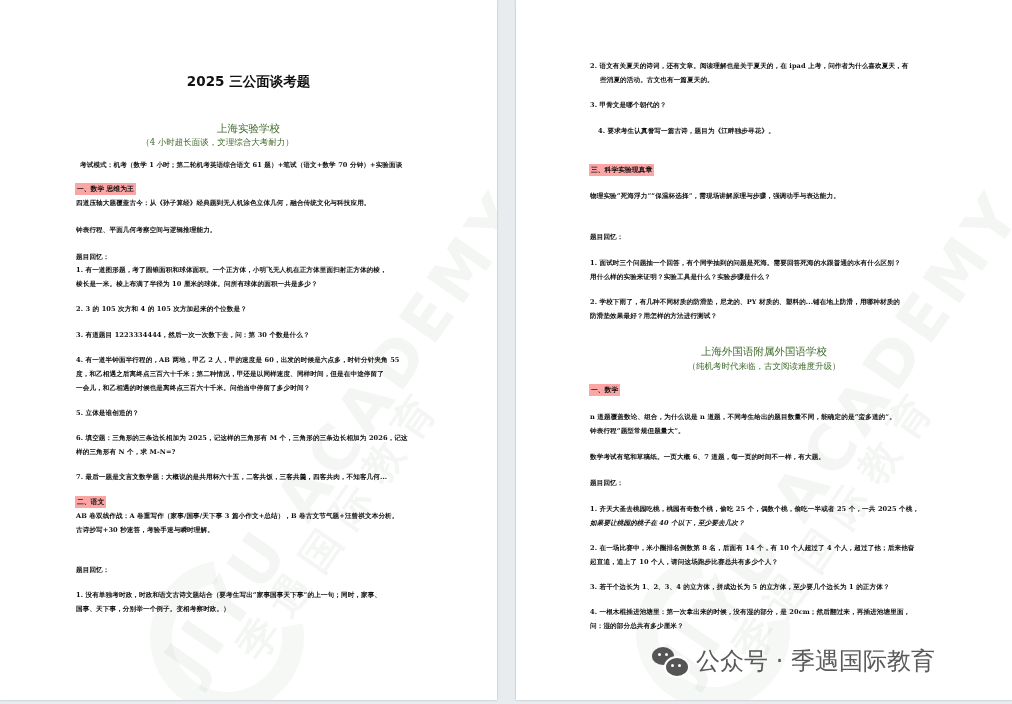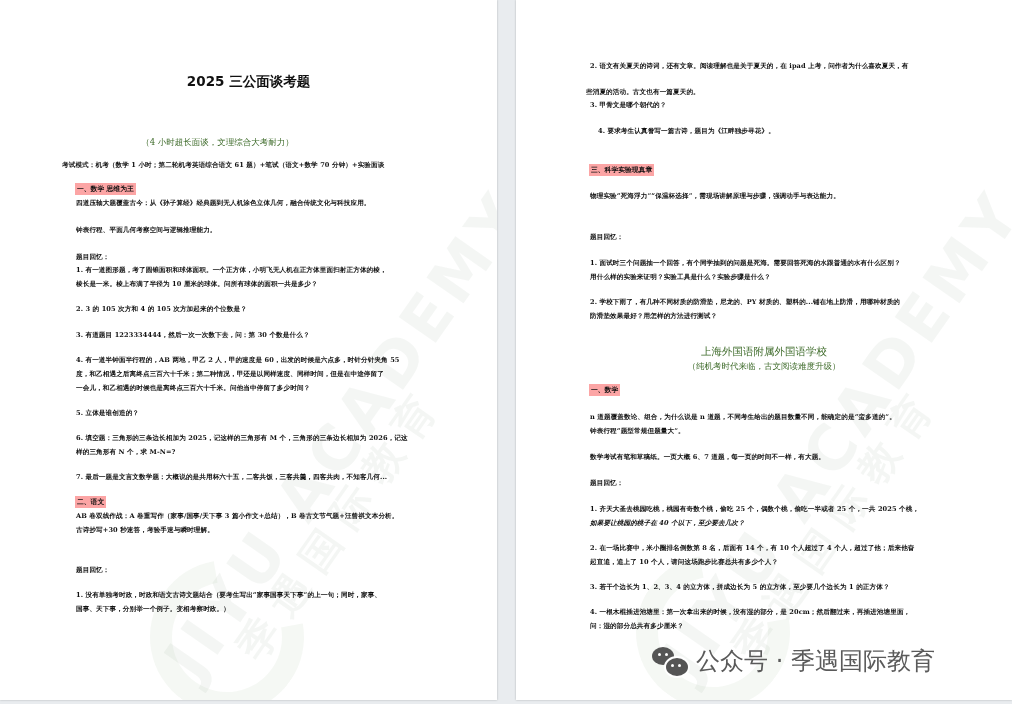--- a/index.html
+++ b/index.html
@@ -72,23 +72,24 @@
 </head>
 <body>
 
 <div class="page page-left">
   <div class="watermark" style="left:150px; top:650px;">JIYU ACADEMY</div>
   <div class="watermark-cn" style="left:225px; top:640px;">季遇国际教育</div>
   <div class="wm-logo" style="left:150px; top:560px;"></div>
 
   <div class="doc-title">2025 三公面谈考题</div>
 
+  <div class="school-name" style="left:0; width:497px; top:122px;">上海实验学校</div>
   <div class="school-sub" style="left:0; width:435px; top:137px;">（4 小时超长面谈，文理综合大考耐力）</div>
 
-  <div class="line" style="left:62px; top:161px;">考试模式：机考（数学 1 小时；第二轮机考英语综合语文 61 题）+笔试（语文+数学 70 分钟）+实验面谈</div>
+  <div class="line" style="left:80px; top:161px;">考试模式：机考（数学 1 小时；第二轮机考英语综合语文 61 题）+笔试（语文+数学 70 分钟）+实验面谈</div>
 
   <div class="hl" style="left:75px; top:183px;">一、数学 思维为王</div>
   <div class="line" style="left:76px; top:199px;">四道压轴大题覆盖古今：从《孙子算经》经典题到无人机涂色立体几何，融合传统文化与科技应用。</div>
   <div class="line" style="left:76px; top:226px;">钟表行程、平面几何考察空间与逻辑推理能力。</div>
   <div class="line" style="left:76px; top:253px;">题目回忆：</div>
   <div class="line" style="left:76px; top:266px;">1. 有一道图形题，考了圆锥面积和球体面积。一个正方体，小明飞无人机在正方体里面扫射正方体的棱，</div>
   <div class="line" style="left:76px; top:280px;">棱长是一米。棱上布满了半径为 10 厘米的球体。问所有球体的面积一共是多少？</div>
   <div class="line" style="left:76px; top:305px;">2. 3 的 105 次方和 4 的 105 次方加起来的个位数是？</div>
   <div class="line" style="left:76px; top:331px;">3. 有道题目 1223334444，然后一次一次数下去，问：第 30 个数是什么？</div>
   <div class="line" style="left:76px; top:356px;">4. 有一道半钟面半行程的，AB 两地，甲乙 2 人，甲的速度是 60，出发的时候是六点多，时针分针夹角 55</div>
@@ -106,21 +107,21 @@
   <div class="line" style="left:76px; top:591px;">1. 没有单独考时政，时政和语文古诗文题结合（要考生写出“家事国事天下事”的上一句；同时，家事、</div>
   <div class="line" style="left:76px; top:605px;">国事、天下事，分别举一个例子。变相考察时政。）</div>
 </div>
 
 <div class="page page-right">
   <div class="watermark" style="left:130px; top:650px;">JIYU ACADEMY</div>
   <div class="watermark-cn" style="left:205px; top:640px;">季遇国际教育</div>
   <div class="wm-logo" style="left:120px; top:555px;"></div>
 
   <div class="line" style="left:74px; top:62px;">2. 语文有关夏天的诗词，还有文章。阅读理解也是关于夏天的，在 ipad 上考，问作者为什么喜欢夏天，有</div>
-  <div class="line" style="left:70px; top:76px;margin-top:12px;">些消夏的活动。古文也有一篇夏天的。</div>
+  <div class="line" style="left:84px; top:76px;">些消夏的活动。古文也有一篇夏天的。</div>
   <div class="line" style="left:74px; top:101px;">3. 甲骨文是哪个朝代的？</div>
   <div class="line" style="left:74px; top:127px;margin-left:8px;">4. 要求考生认真誊写一篇古诗，题目为《江畔独步寻花》。</div>
 
   <div class="hl" style="left:73px; top:164px;">三、科学实验现真章</div>
   <div class="line" style="left:74px; top:192px;">物理实验“死海浮力”“保温杯选择”，需现场讲解原理与步骤，强调动手与表达能力。</div>
   <div class="line" style="left:74px; top:233px;">题目回忆：</div>
   <div class="line" style="left:74px; top:259px;">1. 面试时三个问题抽一个回答，有个同学抽到的问题是死海。需要回答死海的水跟普通的水有什么区别？</div>
   <div class="line" style="left:74px; top:273px;">用什么样的实验来证明？实验工具是什么？实验步骤是什么？</div>
   <div class="line" style="left:74px; top:298px;">2. 学校下雨了，有几种不同材质的防滑垫，尼龙的、PY 材质的、塑料的...铺在地上防滑，用哪种材质的</div>
   <div class="line" style="left:74px; top:312px;">防滑垫效果最好？用怎样的方法进行测试？</div>

